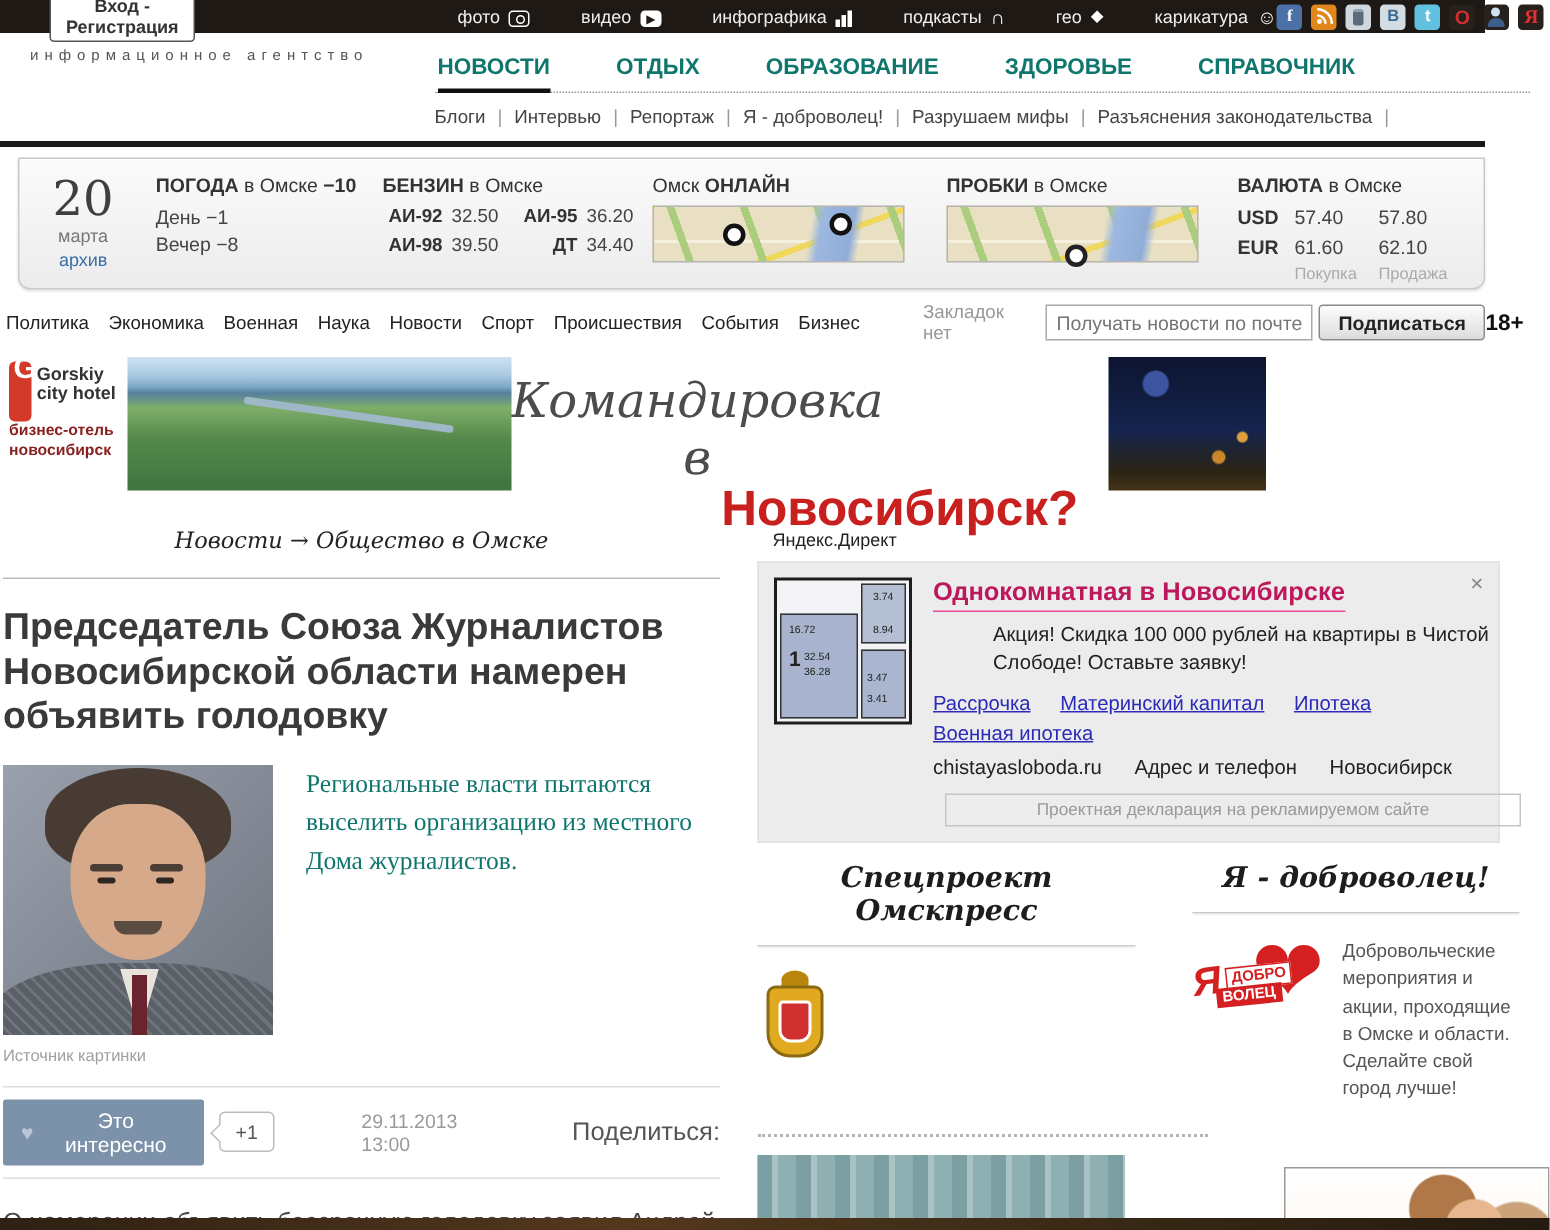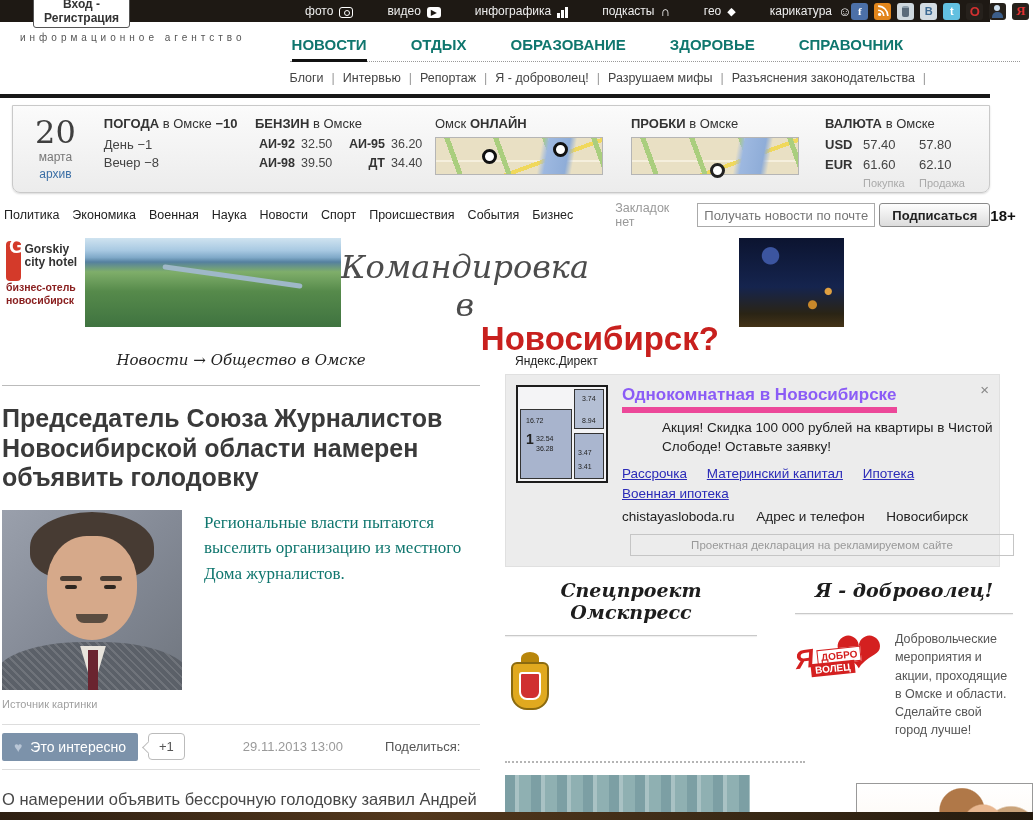--- a/index.html
+++ b/index.html
@@ -164,21 +164,21 @@
   .social-row { margin-top:14px; border-top:1px solid #ddd; border-bottom:1px solid #ddd;
     padding:8px 0; display:flex; align-items:center; }
   .like-btn { background:#7c92aa; color:#fff; font-size:14px; border:none; border-radius:2px;
     padding:6px 12px; display:flex; gap:8px; align-items:center; cursor:pointer; }
   .like-btn i { color:#b9c6d6; font-style:normal; }
   .plus-box { margin-left:10px; border:1px solid #bbb; border-radius:4px; background:#fff;
     font-size:13px; color:#555; padding:5px 10px; position:relative; cursor:pointer; }
   .plus-box::before { content:""; position:absolute; left:-5px; top:9px; width:8px; height:8px;
     background:#fff; border-left:1px solid #bbb; border-bottom:1px solid #bbb; transform:rotate(45deg); }
   .pub-date { margin-left:58px; font-size:13px; color:#9a9a9a; }
-  .share-label { margin-left:42px; font-size:13px; color:#555; }
+  .share-label { margin-left:42px; font-size:17px; color:#555; }
   .article-body { margin-top:16px; font-size:16.5px; color:#474747; line-height:1.62; }
 
   
   .direct-label { font-size:12px; color:#222; margin-left:10px; cursor:pointer; }
   .direct-ad { margin-top:5px; background:#ececec; border:1px solid #e0e0e0; padding:10px 12px 10px 10px;
     position:relative; width:495px; }
   .ad-close { position:absolute; right:10px; top:6px; color:#888; font-size:15px; cursor:pointer; }
   .ad-flex { display:flex; }
   .plan { width:92px; height:98px; background:#f4f4f6; border:2px solid #1c1c1c; position:relative;
     flex-shrink:0; }
@@ -187,21 +187,21 @@
   .plan .room-b { position:absolute; left:56px; top:2px; width:30px; height:40px; background:#b4bfd4;
     border:1px solid #333; }
   .plan .room-c { position:absolute; left:56px; top:46px; width:30px; height:46px; background:#aab6cf;
     border:1px solid #333; }
   .plan span { position:absolute; font-size:7px; color:#222; }
   .pn-1 { left:64px; top:8px; } .pn-2 { left:8px; top:30px; } .pn-3 { left:64px; top:30px; }
   .pn-big { left:8px; top:44px; font-size:14px !important; font-weight:bold; }
   .pn-4 { left:18px; top:48px; } .pn-5 { left:18px; top:58px; } .pn-6 { left:60px; top:62px; }
   .pn-7 { left:60px; top:76px; }
   .ad-content { margin-left:14px; }
-  .ad-title { font-size:17px; font-weight:bold; color:#8b5cf6; border-bottom:6px solid #ec4899;
+  .ad-title { font-size:17px; font-weight:bold; color:#be185d; border-bottom:1px solid #ec4899;
     display:inline-block; padding-bottom:2px; cursor:pointer; }
   .ad-desc { margin-top:6px; font-size:13.5px; color:#222; line-height:1.4; width:360px;margin-left:40px; }
   .ad-links { margin-top:7px; font-size:13.5px; line-height:1.5; width:360px; }
   .ad-links a { color:#2b2bb8; text-decoration:underline; margin-right:16px; cursor:pointer; }
   .ad-domain { margin-top:5px; font-size:13.5px; color:#222; }
   .ad-domain span { margin-right:18px; }
   .ad-domain .lnk { cursor:pointer; }
   .ad-decl { display:block; margin:10px auto 0 auto; width:96%; border:1px solid #c5c5c5;
     background:transparent; color:#999; font-size:11.5px; padding:4px 0; text-align:center; cursor:pointer; }
 

